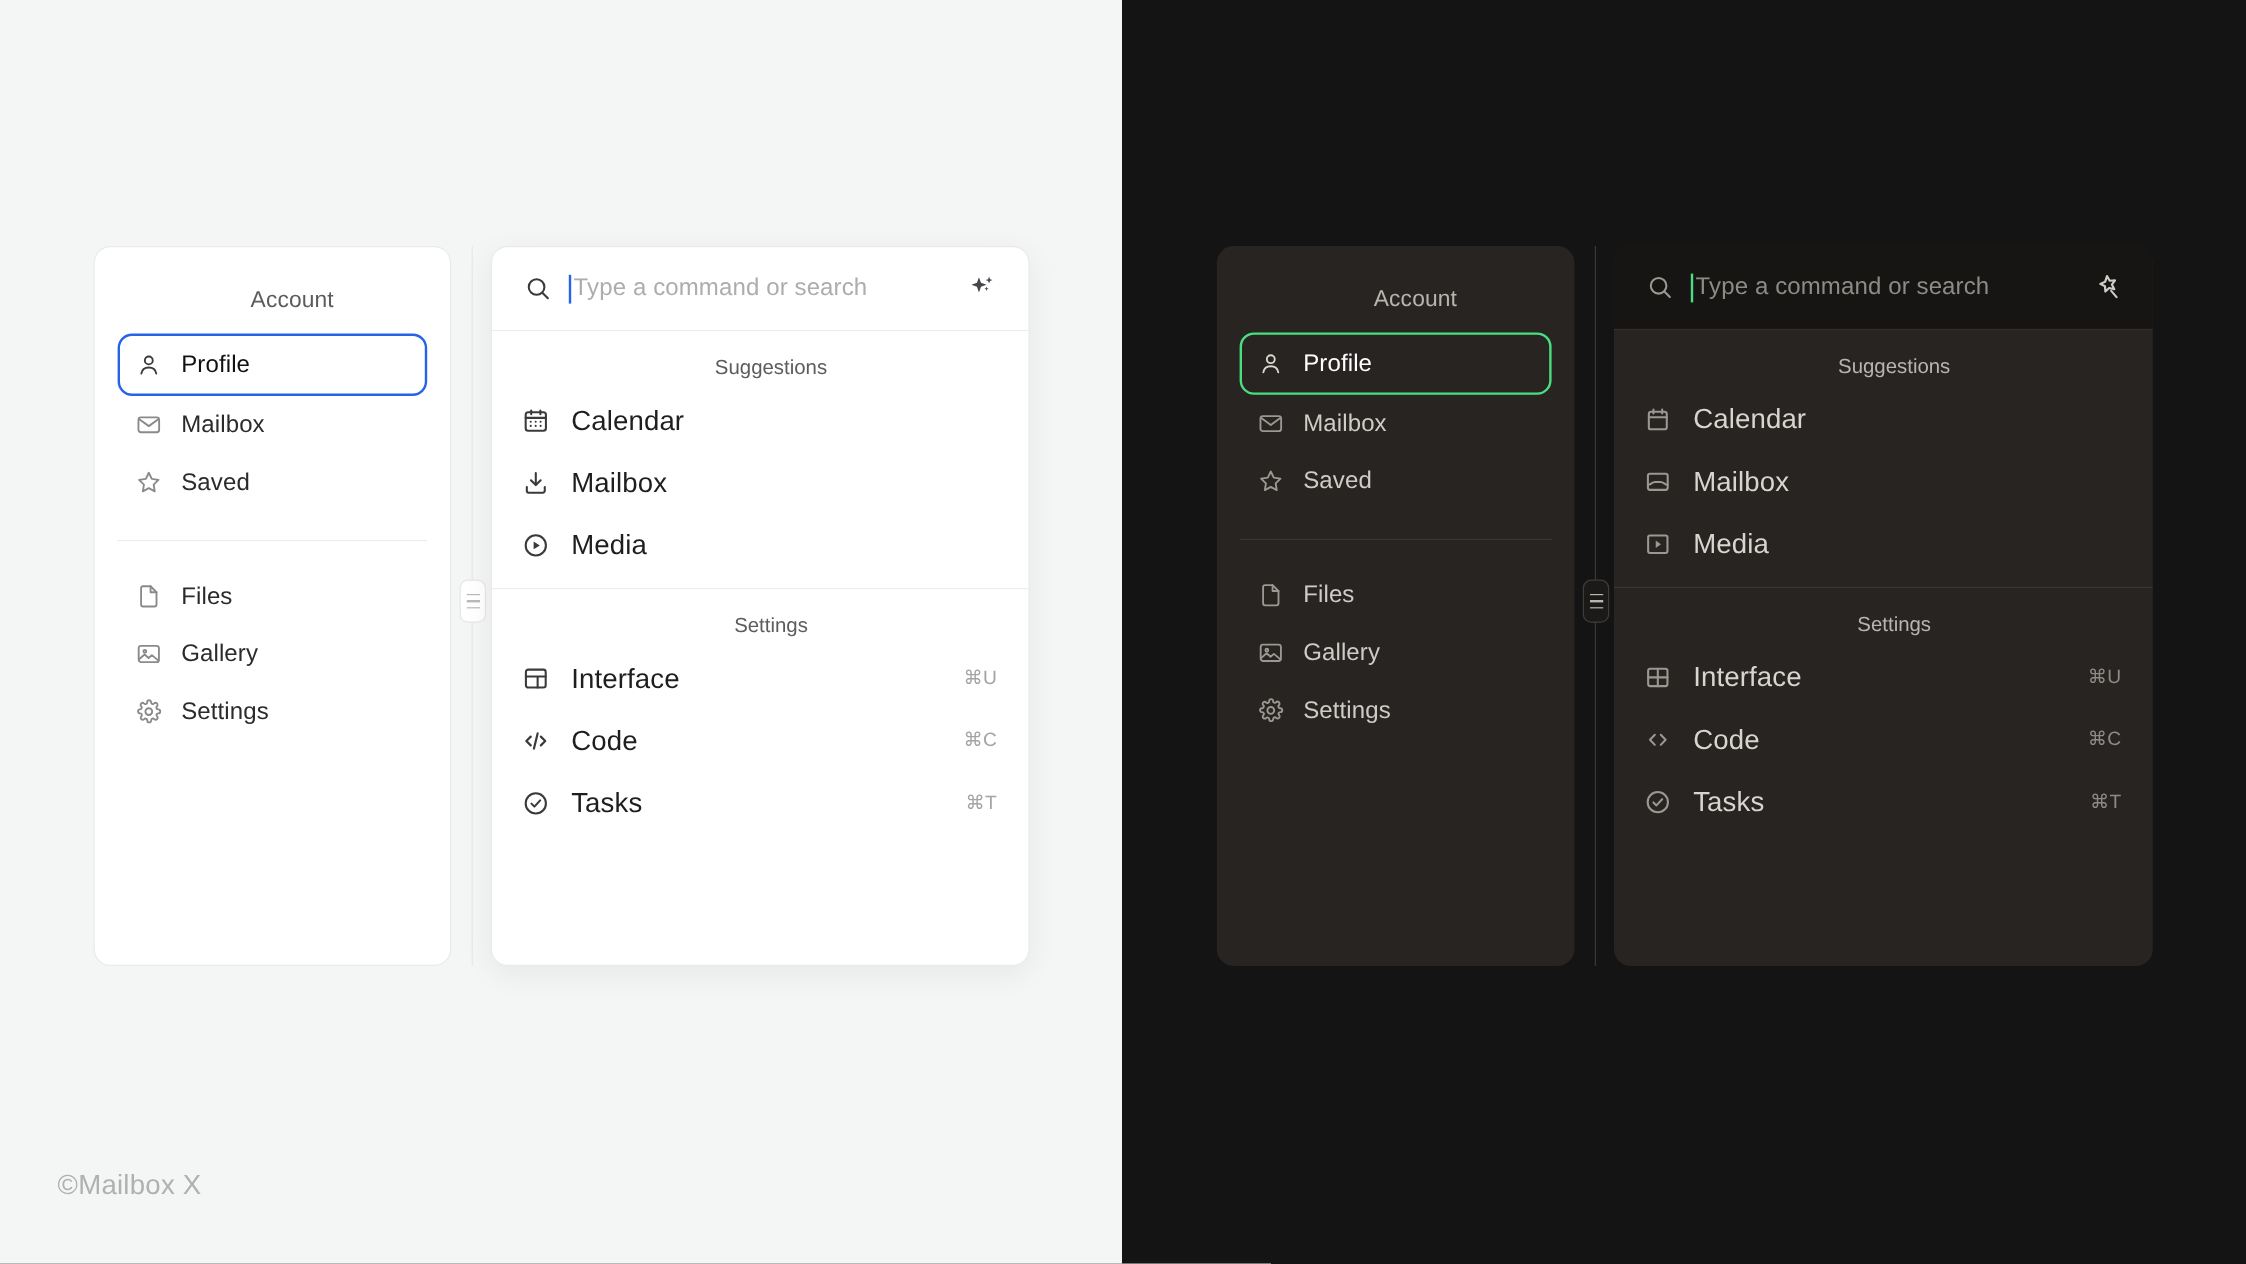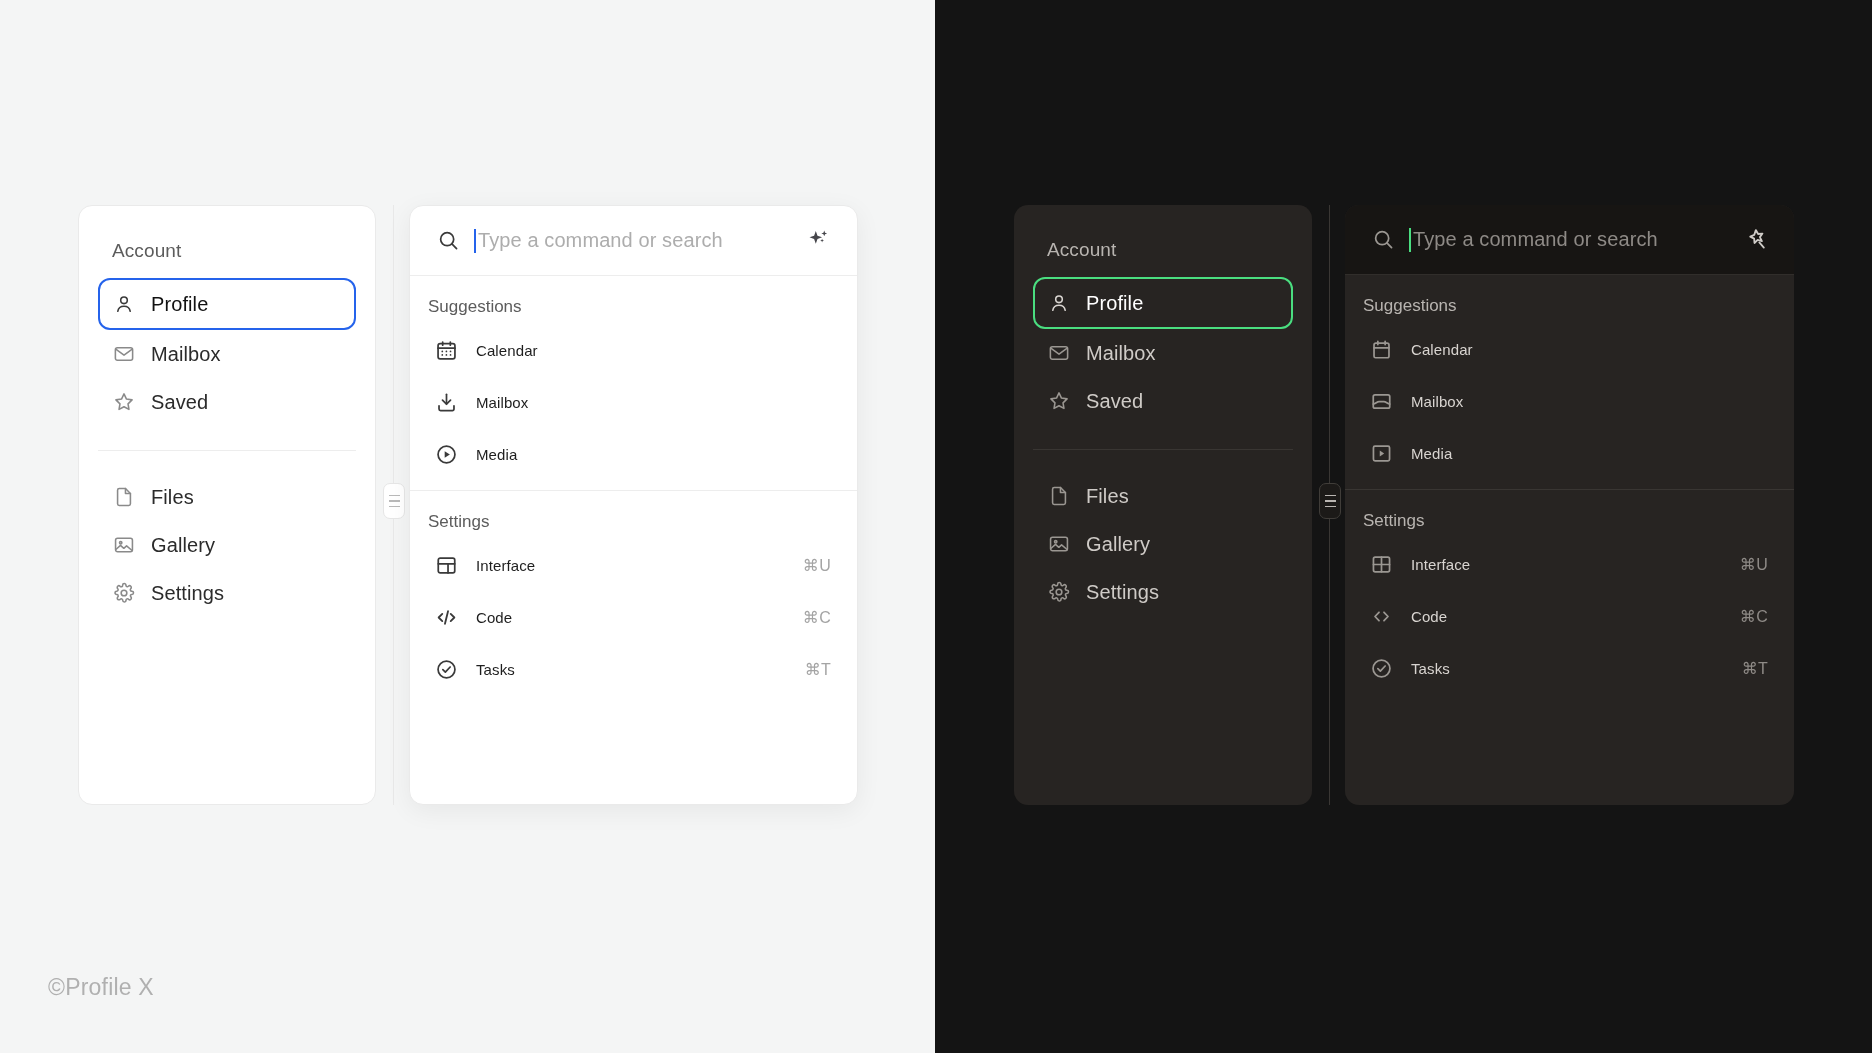--- a/index.html
+++ b/index.html
@@ -4,21 +4,21 @@
 <style>
   * { box-sizing: border-box; margin: 0; padding: 0; }
   html, body {
     width: 1872px; height: 1053px;
     font-family: "Liberation Sans", sans-serif;
     overflow: hidden;
   }
   body { display: flex; }
 
   
-  .half { position: relative; height: 1053px; }
+  .half { position: relative; height: 1053px; text-align: center; }
   .half-light { width: 935px; background: #F4F5F5; }
   .half-dark  { width: 937px; background: #141414; }
 
   
   .stage { position: absolute; top: 205px; left: 0; width: 100%; height: 600px; }
 
   .sidebar {
     position: absolute;
     top: 0;
     width: 298px;
@@ -128,21 +128,21 @@
   .cmd-group { padding: 0 0 10px 0; }
   .group-head { font-size: 17px; padding: 21px 0 7px 18px; }
   .cmd-list { padding: 0 10px; }
   .cmd-row {
     display:flex; align-items:center;
     height: 52px;
     gap: 18px;
     padding: 0 16px 0 14px;
     border-radius: 9px;
   }
-  .cmd-label { font-size: 15px; letter-spacing:.1px; }
+  .cmd-label { font-size: 23px; letter-spacing:.1px; }
   .t-light .cmd-label { color:#1E1E1E; }
   .t-dark  .cmd-label { color:#D8D4D0; }
   .shortcut { margin-left:auto; font-size:16px; letter-spacing:.3px; }
   .cmd-divider { height:1px; width:100%; }
 
   
   .seam {
     position: absolute;
     width: 1px; top: 0; height: 600px;
   }
@@ -340,21 +340,21 @@
                 </svg>
             </span>
             <span class="cmd-label">Tasks</span>
             <span class="shortcut">⌘T</span>
           </div>
         </div>
       </div>
     </div>
   </div>
 
-  <div class="watermark">©Profile X</div>
+  <div class="watermark">©Mailbox X</div>
 </div>
 
 <div class="half half-dark t-dark">
   <div class="stage">
 
     <div class="sidebar">
       <div class="section-title">Account</div>
 
       <div class="nav-list">
         <div class="nav-row sel-row">

